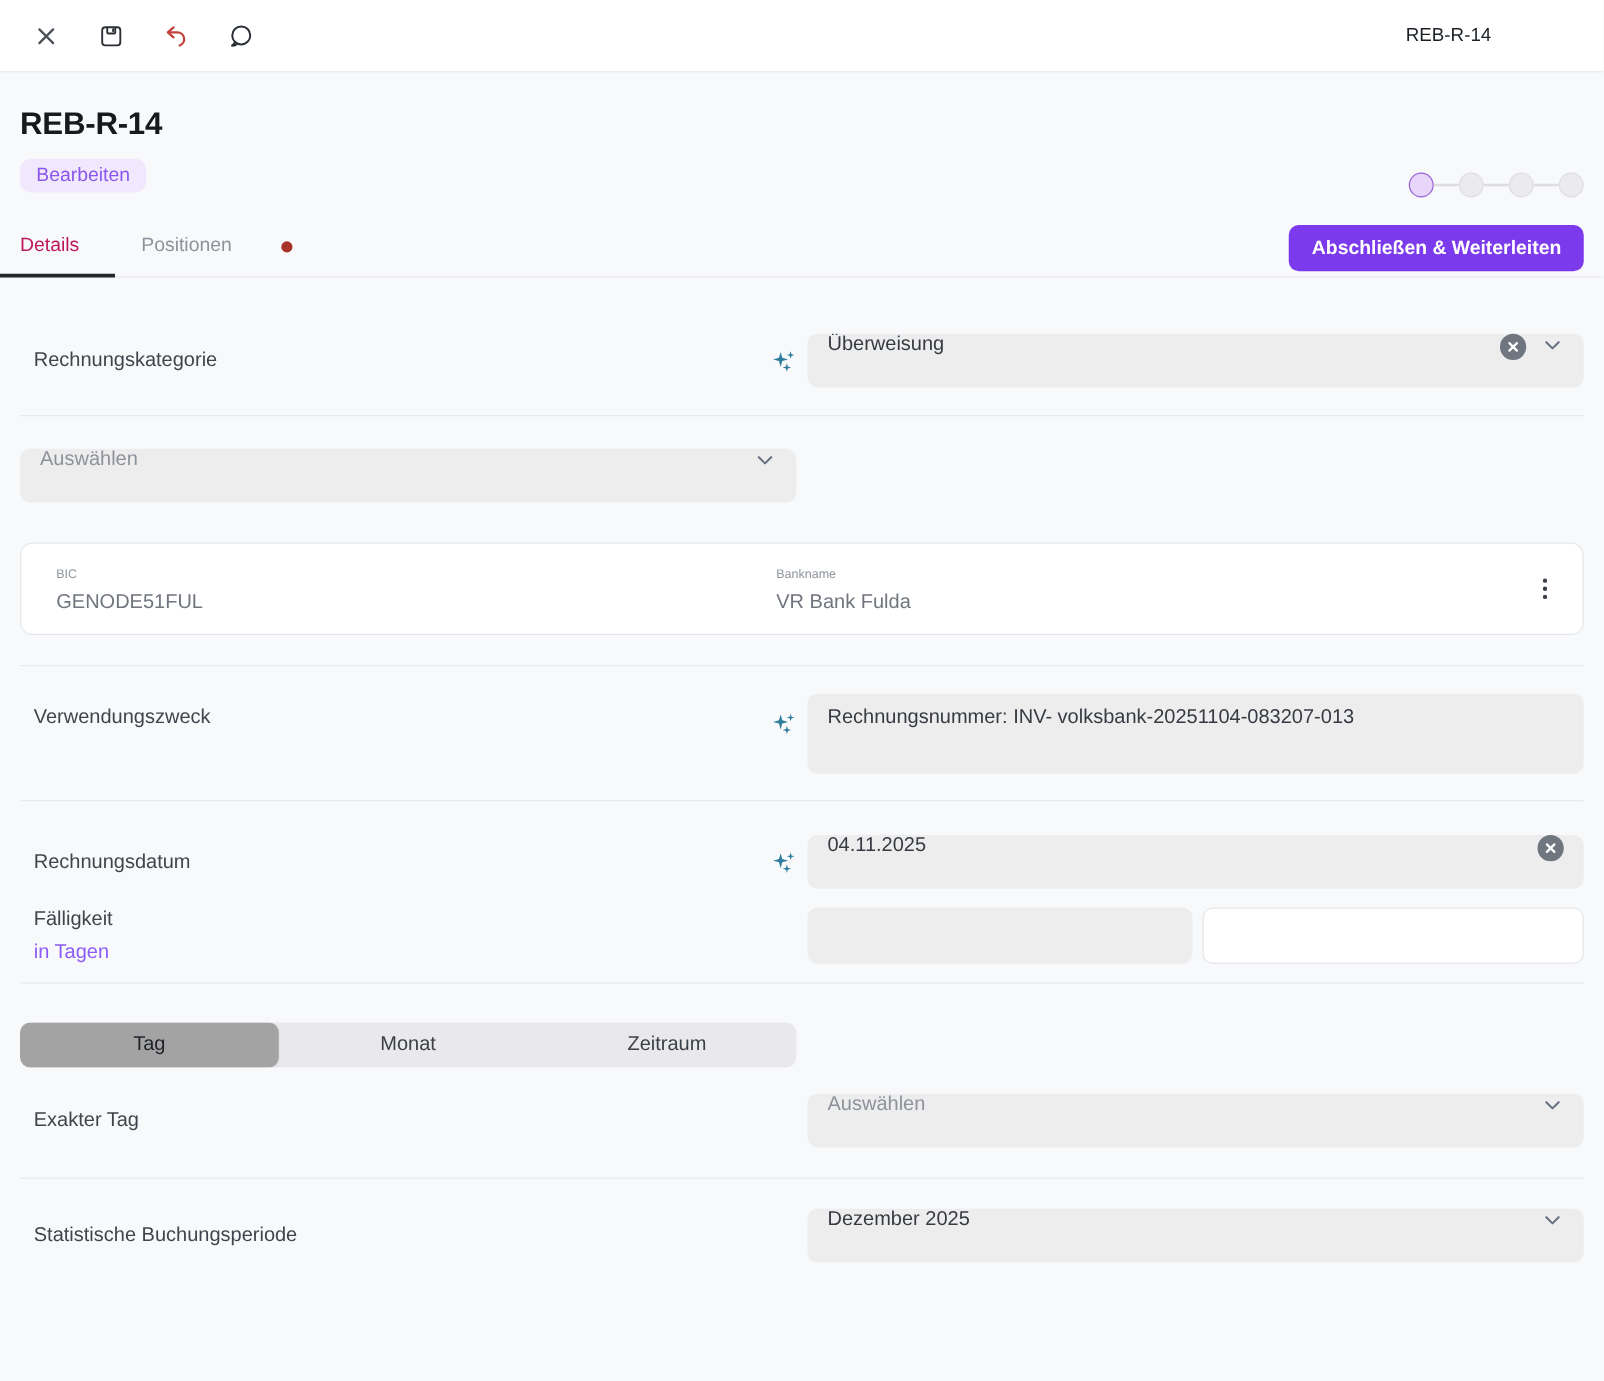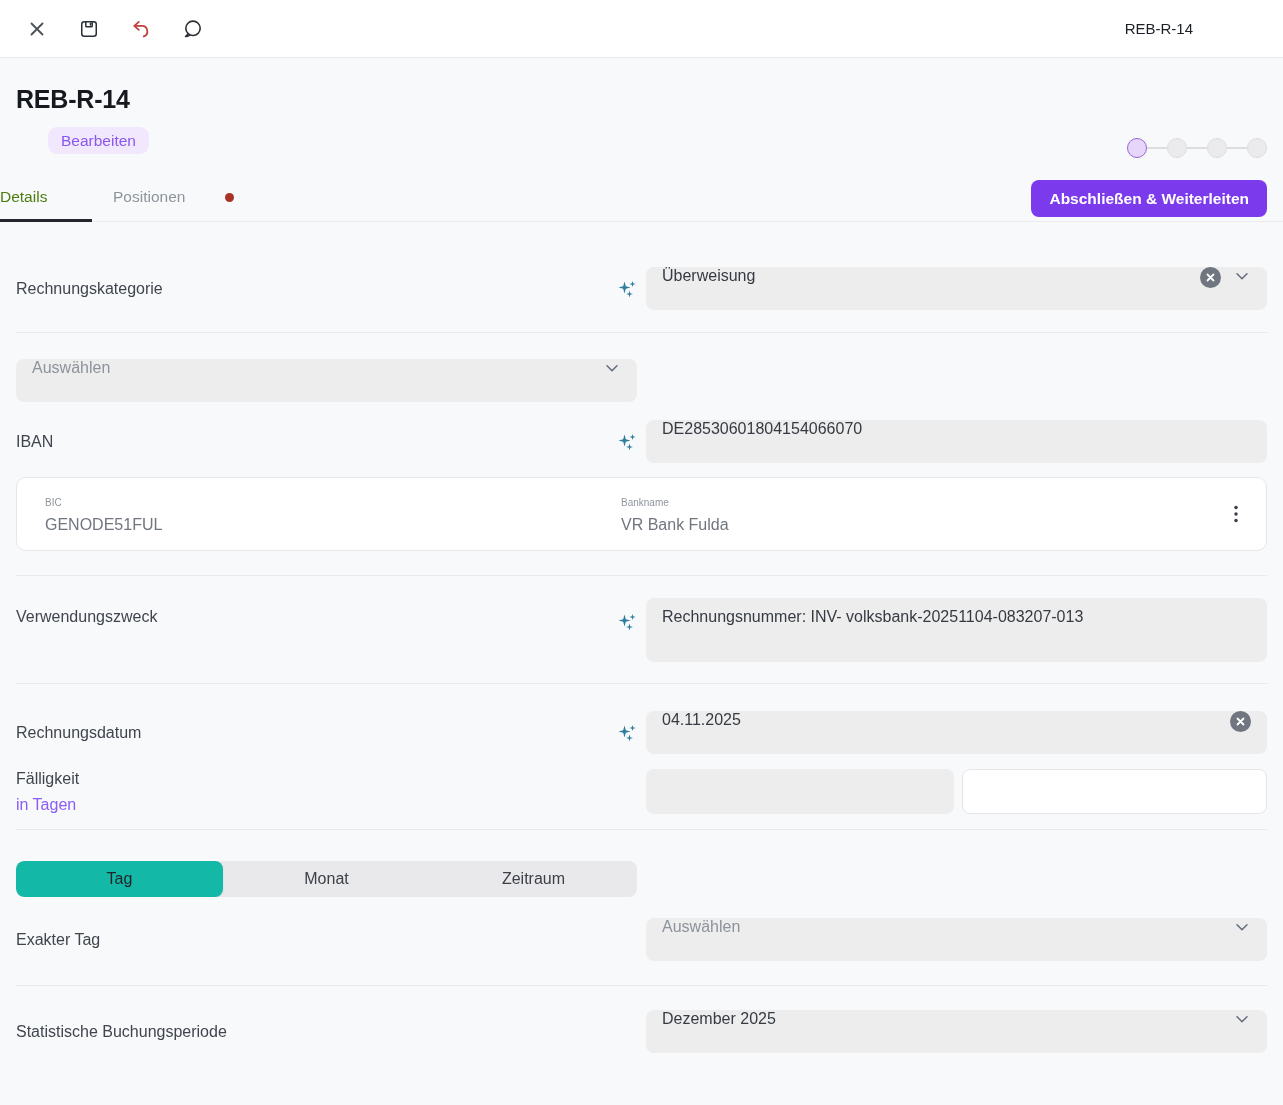--- a/index.html
+++ b/index.html
@@ -12,43 +12,43 @@
              display:flex; align-items:center; padding:0 16px; }
   .tb-icons { display:flex; align-items:center; gap:30px; margin-left:10px; }
   .tb-btn { width:22px; height:22px; display:flex; align-items:center; justify-content:center;
             background:none; border:none; cursor:pointer; padding:0; }
   .tb-title { margin-left:auto; margin-right:74px; font-size:15px; color:#1c2127; }
 
   
   .content { padding:0 16px; position:relative; }
   .page-title { padding-top:27px; font-size:25px; font-weight:700; color:#16191d; letter-spacing:-0.2px; }
   .badge { display:inline-block; margin-top:13px; background:#f2e8fd; color:#8a57ec;
-           border-radius:9px; padding:4px 13px; font-size:15.5px; line-height:19px;margin-left:32px; }
+           border-radius:9px; padding:4px 13px; font-size:15.5px; line-height:19px; }
   .stepper { position:absolute; top:80px; right:16px; display:flex; align-items:center; }
   .step-dot { width:20px; height:20px; border-radius:50%; }
   .step-dot.active { background:#e7d6f9; border:1.5px solid #9a63d8; }
   .step-dot.inactive { background:#ebebed; border:1.5px solid #dedee1; }
   .step-line { width:20px; height:2px; background:#dddde0; }
   .cta { position:absolute; top:122px; right:16px; height:37px; background:#7c3aed; color:#fff;
          border:none; border-radius:8px; font-family:inherit; font-size:15.5px; font-weight:700;
          padding:0 18px; cursor:pointer; }
 
   
   .tabs { display:flex; margin:25px -16px 0; border-bottom:1px solid #ececee; }
   .tab { display:flex; align-items:center; gap:8px; padding:9px 0 13px; font-size:15.5px;
          cursor:pointer; border-bottom:3px solid transparent; margin-bottom:-1px; }
-  .tab.active { width:92px; color:#4d7c0f; border-bottom-color:#23262b;align-items:center; }
+  .tab.active { width:92px; padding-left:16px; color:#be185d; border-bottom-color:#23262b;align-items:center; }
   .tab.inactive { margin-left:21px; color:#8e939b;gap:40px; }
   .tab-dot { width:9px; height:9px; border-radius:50%; background:#a93226; }
 
   
   .section { border-bottom:1px solid #e9eaec; }
   .sub-row { display:flex; align-items:center; }
   .sub-row.top-align { align-items:flex-start; }
-  .row-label { flex:1; font-size:16px; color:#40454d; }
+  .row-label { flex:1; font-size:16px; color:#40454d;margin-left:11px; }
   .row-sublabel { font-size:16px; color:#8b5cf6; margin-top:8px; }
   .field-col { width:621px; position:relative; flex:none; }
 
   .field { background:#ededee; border-radius:8px; height:43px; display:flex; 
            padding:0 16px; font-size:16px; color:#363b42; cursor:pointer; }
   .field .val { flex:1; white-space:nowrap; overflow:hidden; }
   .field .val.placeholder { color:#8d929b; }
   .field.textarea { height:64px; align-items:flex-start; padding-top:10px; cursor:text; }
   .clear-btn { width:21px; height:21px; border-radius:50%; background:#6f7680; border:none; flex:none;
                display:flex; align-items:center; justify-content:center; margin-right:12px; cursor:pointer; }
@@ -67,21 +67,21 @@
 
   
   .pair { display:flex; gap:8px; }
   .input-gray { width:308px; height:45px; background:#ededee; border:none; border-radius:8px; }
   .input-white { width:305px; height:45px; background:#ffffff; border:1px solid #e5e6e9; border-radius:8px; }
 
   
   .segmented { display:flex; background:#e9e9eb; border-radius:8px; height:36px; overflow:hidden; }
   .seg { flex:1; display:flex; align-items:center; justify-content:center; font-size:16px;
          color:#3c4148; cursor:pointer; border-radius:8px; }
-  .seg.selected { background:#14b8a6; color:#1f2328; font-weight:500; box-shadow:0 1px 2px rgba(0,0,0,.08); }
+  .seg.selected { background:#a3a3a3; color:#1f2328; font-weight:500; box-shadow:0 1px 2px rgba(0,0,0,.08); }
 
   
   .sec-a { padding:45px 0 22px; }
   .sec-b { padding:26px 0 24px; }
   .gap18 { height:18px; } .gap14 { height:14px; } .gap15 { height:15px; } .gap21 { height:21px; }
   .sec-c { padding:22px 0 21px; }
   .sec-d { padding:27px 0 15px; }
   .sec-e { padding:31px 0 24px; }
   .sec-f { padding:24px 0 0; border-bottom:none; }
 </style>
@@ -182,33 +182,20 @@
             <span class="val placeholder">Auswählen</span>
             <span class="chev">
                 <svg width="18" height="18" viewBox="0 0 20 20" fill="none" stroke="#66707f" stroke-width="1.8" stroke-linecap="round" stroke-linejoin="round">
                   <path d="M4.5 7.5l5.5 5.5 5.5-5.5"></path>
                 </svg>
               </span>
           </div>
         </div>
       </div>
       <div class="gap18"></div>
-      <div class="sub-row">
-        <div class="row-label">IBAN</div>
-        <div class="field-col">
-          <svg class="sparkle" viewBox="0 0 18 18" fill="#2e7d9c">
-              <path d="M6.5 1.5 L7.8 6.2 L12.5 7.5 L7.8 8.8 L6.5 13.5 L5.2 8.8 L0.5 7.5 L5.2 6.2 Z"></path>
-              <path d="M14.5 1 L15.2 3.3 L17.5 4 L15.2 4.7 L14.5 7 L13.8 4.7 L11.5 4 L13.8 3.3 Z"></path>
-              <path d="M11.5 10.6 L12.25 13.25 L14.9 14 L12.25 14.75 L11.5 17.4 L10.75 14.75 L8.1 14 L10.75 13.25 Z"></path>
-            </svg>
-          <div class="field">
-            <span class="val">DE28530601804154066070</span>
-          </div>
-        </div>
-      </div>
       <div class="gap14"></div>
       <div class="bank-card">
         <div class="bank-col">
           <div class="k">BIC</div>
           <div class="v">GENODE51FUL</div>
         </div>
         <div class="bank-col" style="width:auto;">
           <div class="k">Bankname</div>
           <div class="v">VR Bank Fulda</div>
         </div>

